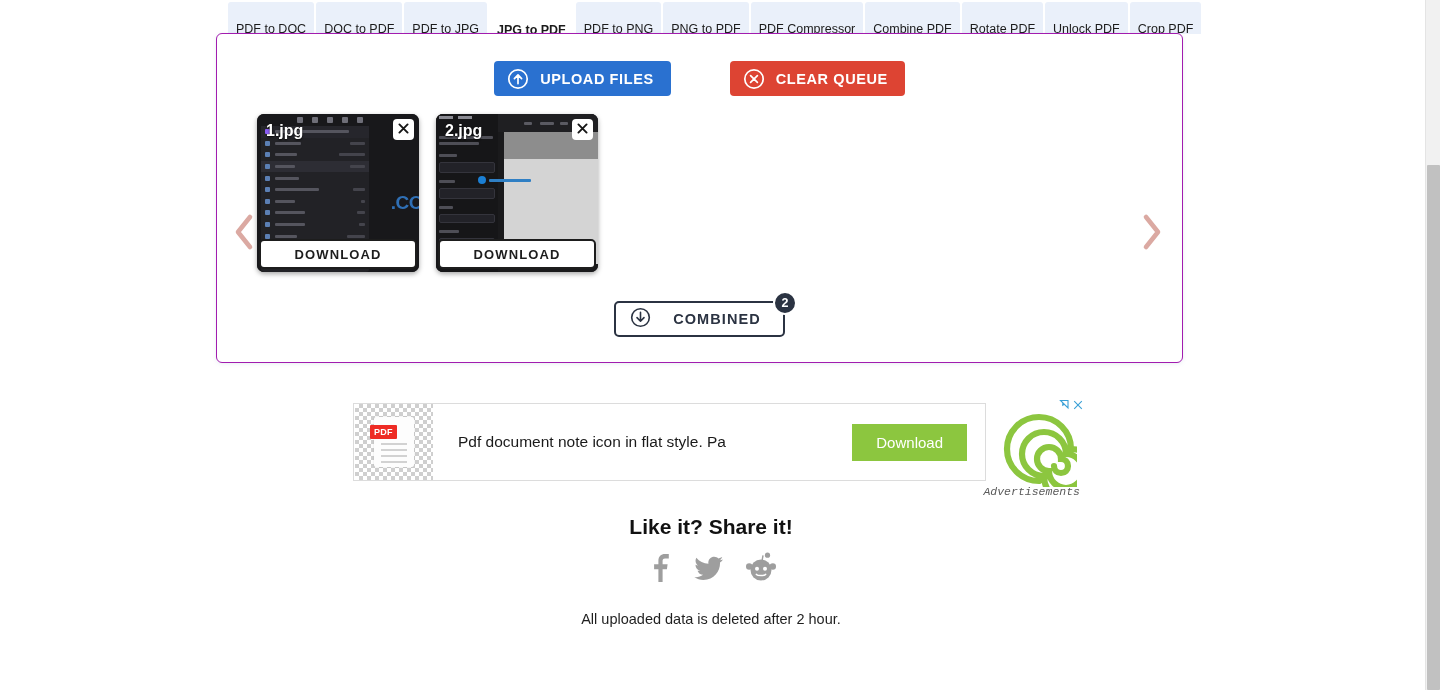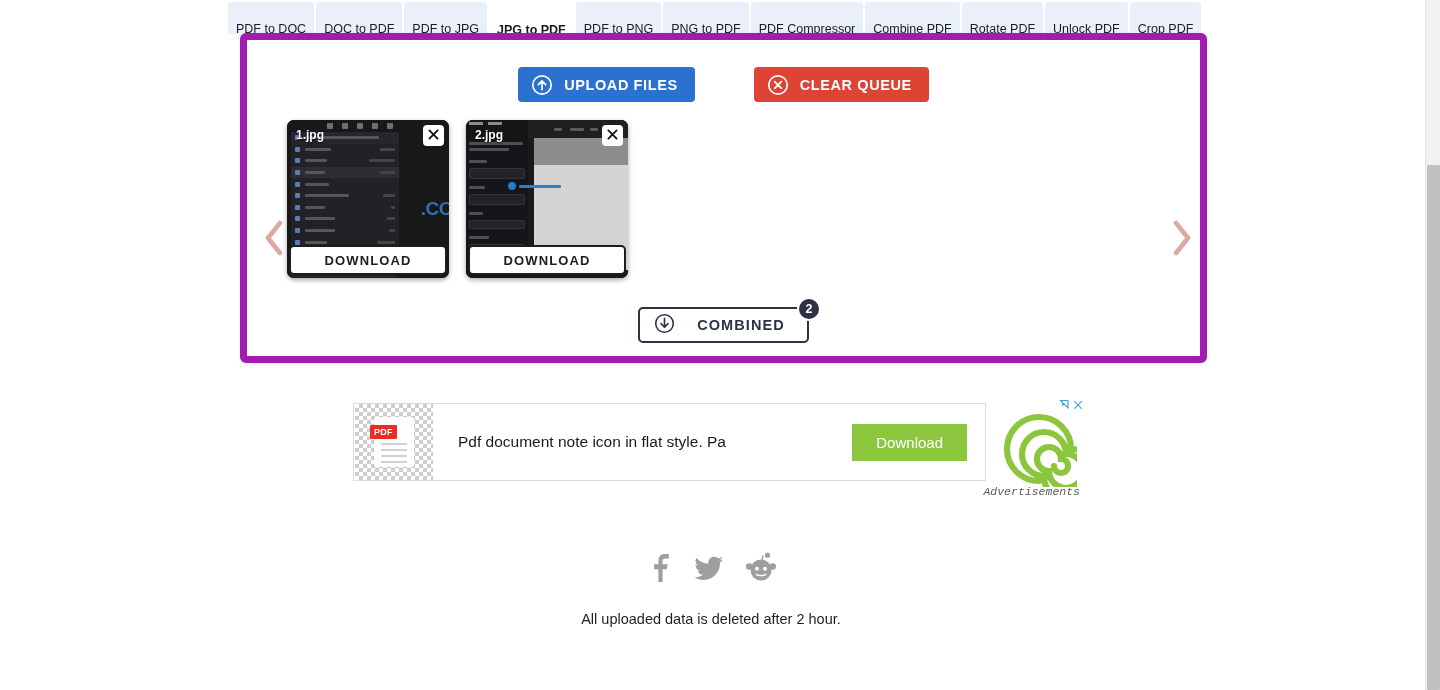--- a/index.html
+++ b/index.html
@@ -39,24 +39,24 @@
   .tab.active {
     background: #ffffff;
     font-weight: bold;
     height: 24px;
     line-height: 24px;
   }
 
   
   .panel {
     position: absolute;
-    left: 240px; top: 33px;
+    left: 216px; top: 33px;
     width: 967px; height: 330px;
     background: #ffffff;
-    border: 7px solid #a21caf;
+    border: 1px solid #a21caf;
     border-radius: 6px;
     box-shadow: 0 1px 4px rgba(140,160,190,0.18);
   }
 
   .actionrow {
     position: absolute;
     left: 0; right: 0; top: 27px;
     display: flex;
     justify-content: center;
     gap: 19px;
@@ -103,21 +103,21 @@
     background: #141414;
     border-radius: 7px;
     box-shadow: 0 2px 5px rgba(0,0,0,0.35);
     overflow: hidden;
     cursor: pointer;
   }
   .card-name {
     position: absolute;
     left: 9px; top: 8px;
     color: #ffffff;
-    font-size: 12px;
+    font-size: 16px;
     font-weight: bold;
     z-index: 5;
     text-shadow: 0 1px 2px rgba(0,0,0,0.9);
   }
   .card-close {
     position: absolute;
     right: 5px; top: 5px;
     width: 21px; height: 21px;
     background: #ffffff;
     border-radius: 4px;
@@ -627,20 +627,21 @@
 
     <div class="ad-logo">
       <svg width="76" height="76" viewBox="0 0 76 76">
         <path d="M38 70 A32 32 0 1 1 70 38 A27 27 0 1 1 43 65 A22 22 0 1 1 65 43 A17 17 0 1 1 48 60 A12 12 0 1 1 60 48 A7 7 0 1 1 53 55" fill="none" stroke="#8cc63f" stroke-width="6.2" stroke-linecap="round"></path>
       </svg>
     </div>
 
     <div class="ad-label">Advertisements</div>
   </div>
 
+  <div class="share-title">Like it? Share it!</div>
   <div class="share-icons">
     <a>
       <svg width="26" height="30" viewBox="0 0 26 30">
         <path d="M16.6 30 V17.2 h4.3 l0.7-5h-5v-3.2c0-1.45 0.4-2.44 2.48-2.44 H22.8 V2.1 C22.34 2.04 20.76 1.9 18.9 1.9 c-3.86 0-6.5 2.36-6.5 6.68 V12.2 H8.1 v5 h4.3 V30 Z" fill="#9e9e9e"></path>
       </svg>
     </a>
     <a>
       <svg width="30" height="30" viewBox="0 0 30 30">
         <path d="M29 7.4 c-1.05 0.47-2.18 0.78-3.37 0.93 1.21-0.73 2.14-1.88 2.58-3.25 -1.14 0.67-2.4 1.16-3.73 1.42 -1.07-1.14-2.6-1.86-4.29-1.86 -3.25 0-5.88 2.63-5.88 5.87 0 0.46 0.05 0.91 0.15 1.34 -4.89-0.25-9.22-2.59-12.12-6.15 -0.51 0.87-0.8 1.88-0.8 2.95 0 2.04 1.04 3.84 2.61 4.89 -0.96-0.03-1.87-0.3-2.66-0.73 v 0.07 c 0 2.85 2.02 5.22 4.71 5.76 -0.49 0.13-1.01 0.2-1.55 0.2 -0.38 0-0.75-0.04-1.11-0.1 0.75 2.33 2.92 4.03 5.49 4.08 -2.01 1.57-4.54 2.51-7.3 2.51 -0.47 0-0.94-0.03-1.4-0.08 2.6 1.67 5.69 2.64 9 2.64 10.8 0 16.71-8.95 16.71-16.71 l-0.02-0.76 C27.2 9.6 28.2 8.57 29 7.4 Z" fill="#9e9e9e"></path>
       </svg>

